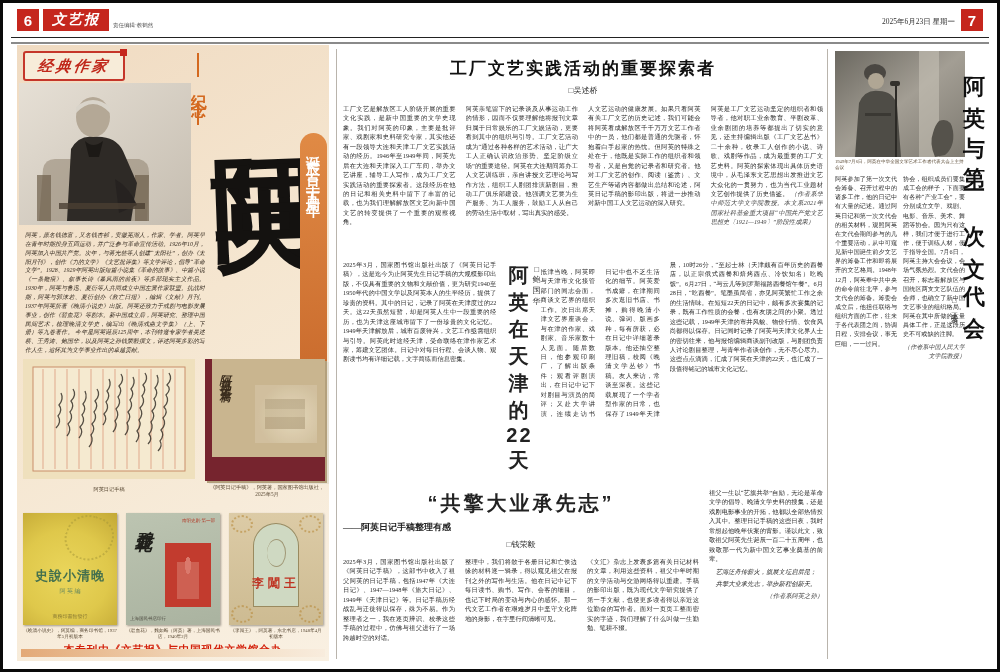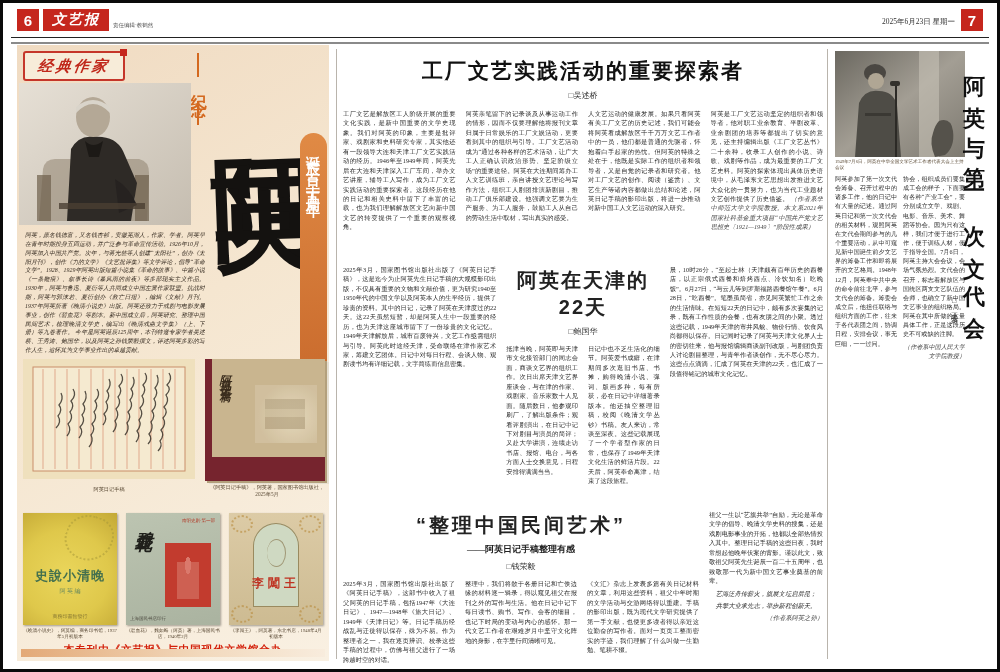--- a/index.html
+++ b/index.html
@@ -78,36 +78,36 @@
   .cv3 .corn{position:absolute;width:18px;height:14px;border:2px dotted #b98c3e;border-radius:50%;opacity:.6;}
   .cv3 .c1{left:2px;top:2px;} .cv3 .c2{right:2px;top:2px;} .cv3 .c3{left:2px;bottom:2px;} .cv3 .c4{right:2px;bottom:2px;}
   .covcap{font-size:4.7px;color:#5a4a35;text-align:center;margin-top:3px;line-height:1.35;}
   .pfoot{position:absolute;left:0;right:0;top:598px;text-align:center;font-family:"Liberation Sans",sans-serif;
          font-weight:bold;font-size:10.5px;color:#d3200a;letter-spacing:1px;}
   .strip{position:absolute;left:4px;right:4px;bottom:4px;height:8px;
          background:linear-gradient(90deg,#e3a977,#f2d9bd 60%,#f8ecdd);}
   
   .center{position:absolute;left:332px;width:480px;top:0;bottom:0;}
   .a1title{margin-top:12px;text-align:center;font-family:"Liberation Sans",sans-serif;font-weight:bold;
-           font-size:21px;letter-spacing:2px;color:#111;}
+           font-size:17px;letter-spacing:2px;color:#111;}
   .byline{text-align:center;font-size:8px;color:#333;margin-top:5px;}
   .cols{display:flex;gap:10px;margin-top:8px;}
   .bcol{flex:1;text-align:justify;font-size:6.3px;line-height:1.5;color:#2a2a2a;overflow:hidden;}
   .a1 .bcol{height:142px;}
   .attr{font-style:italic;color:#444;}
   .a2{margin-top:14px;display:flex;gap:10px;}
   .a2 .side{width:112px;height:206px;}
-  .a2 .mid{flex:1;display:flex;flex-direction:column;}
+  .a2 .mid{flex:1;display:flex;flex-direction:row;}
   .a2title{text-align:center;font-family:"Liberation Sans",sans-serif;font-weight:bold;font-size:20px;letter-spacing:2px;margin-top:2px;}
   .a2 .midcols{display:flex;gap:10px;margin-top:7px;}
   .a2 .midcols .bcol{height:152px;}
   .a3{margin-top:14px;display:flex;gap:10px;}
   .a3 .lft{width:356px;display:flex;flex-direction:column;}
   .a3title{text-align:center;font-family:"Liberation Sans",sans-serif;font-weight:bold;font-size:20px;letter-spacing:3px;margin-top:2px;}
-  .a3sub{text-align:center;font-size:9px;color:#222;margin-top:4px;font-weight:bold;}
+  .a3sub{text-align:left;font-size:9px;color:#222;margin-top:4px;font-weight:bold;}
   .a3 .lcols{display:flex;gap:10px;margin-top:7px;}
   .a3 .lcols .bcol{height:116px;}
   .a3 .rcol{flex:1;height:186px;}
   .verse{display:block;text-align:center;font-style:italic;margin-top:3px;}
   
   .rightcol{position:absolute;left:822px;right:0;top:0;bottom:0;}
   .rphoto{position:absolute;left:2px;top:6px;width:130px;height:106px;}
   .rcap{position:absolute;left:2px;top:114px;width:130px;font-size:4.6px;color:#5a4a35;line-height:1.3;}
   .rcols{position:absolute;left:2px;top:130px;width:130px;bottom:14px;display:flex;gap:6px;}
   .rcols .bcol{width:62px;height:100%;font-size:6.1px;}
@@ -286,21 +286,21 @@
           <div class="midcols">
             <div class="bcol">抵津当晚，阿英即与天津市文化接管部门的同志会面，商谈文艺界的组织工作。次日出席天津文艺界座谈会，与在津的作家、戏剧家、音乐家数十人见面。随后数日，他参观印刷厂，了解出版条件；观看评剧演出，在日记中记下对剧目与演员的简评；又赴大学讲演，连续走访书店、报馆、电台，与各方面人士交换意见，日程安排得满满当当。</div>
             <div class="bcol">日记中也不乏生活化的细节。阿英爱书成癖，在津期间多次逛旧书店、书摊，购得晚清小说、弹词、版画多种，每有所获，必在日记中详细著录版本。他还抽空整理旧稿，校阅《晚清文学丛钞》书稿。友人来访，常谈至深夜。这些记载展现了一个学者型作家的日常，也保存了1949年天津文化生活的鲜活片段。22天后，阿英奉命离津，结束了这段旅程。</div>
           </div>
         </div>
         <div class="bcol side">晨，10时26分，“至起士林（天津颇有百年历史的西餐店，以正宗俄式西餐和焙烤西点、冷饮知名）吃晚饭”。6月27日，“与云儿等到罗斯福路西餐馆午餐”。6月28日，“吃西餐”。笔墨虽简省，亦见阿英繁忙工作之余的生活情味。在短短22天的日记中，颇有多次宴集的记录，既有工作性质的会餐，也有友朋之间的小聚。透过这些记载，1949年天津的市井风貌、物价行情、饮食风尚都得以保存。日记同时记录了阿英与天津文化界人士的密切往来，他与报馆编辑商谈副刊改版，与剧团负责人讨论剧目整理，与青年作者谈创作，无不尽心尽力。这些点点滴滴，汇成了阿英在天津的22天，也汇成了一段值得铭记的城市文化记忆。</div>
       </div>
 
       <div class="a3">
         <div class="lft">
-          <div class="a3title">“整理中国民间艺术”</div>
+          <div class="a3title">“共擎大业承先志”</div>
           <div class="a3sub">——阿英日记手稿整理有感</div>
           <div class="byline">□钱荣毅</div>
           <div class="lcols">
             <div class="bcol">2025年3月，国家图书馆出版社出版了《阿英日记手稿》，这部书中收入了祖父阿英的日记手稿，包括1947年《大连日记》、1947—1948年《旅大日记》、1949年《天津日记》等。日记手稿历经战乱与迁徙得以保存，殊为不易。作为整理者之一，我在逐页辨识、校录这些手稿的过程中，仿佛与祖父进行了一场跨越时空的对话。</div>
             <div class="bcol">整理中，我们将散于各册日记和亡佚边缘的材料逐一辑录，得以窥见祖父在报刊之外的写作与生活。他在日记中记下每日读书、购书、写作、会客的细目，也记下时局的变动与内心的感怀。那一代文艺工作者在艰难岁月中坚守文化阵地的身影，在字里行间清晰可见。</div>
             <div class="bcol">《文汇》杂志上发表多篇有关日记材料的文章，利用这些资料，祖父中年时期的文学活动与交游网络得以重建。手稿的影印出版，既为现代文学研究提供了第一手文献，也使更多读者得以亲近这位勤奋的写作者。面对一页页工整而密实的字迹，我们理解了什么叫做一生勤勉、笔耕不辍。</div>
           </div>
         </div>
         <div class="bcol rcol">
           <span>祖父一生以“艺旗共举”自励，无论是革命文学的倡导、晚清文学史料的搜集，还是戏剧电影事业的开拓，他都以全部热情投入其中。整理日记手稿的这些日夜，我时常想起他晚年伏案的背影。谨以此文，致敬祖父阿英先生诞辰一百二十五周年，也致敬那一代为新中国文艺事业奠基的前辈。</span>

